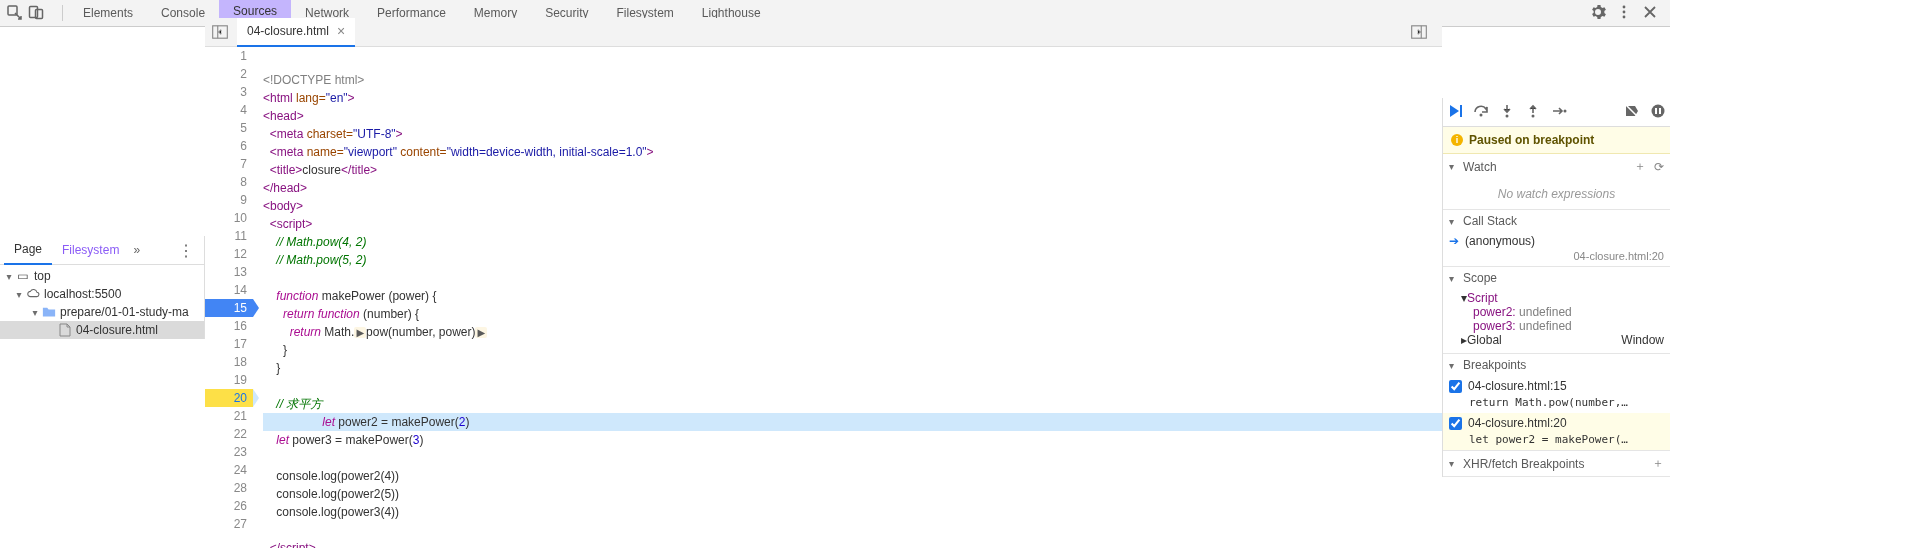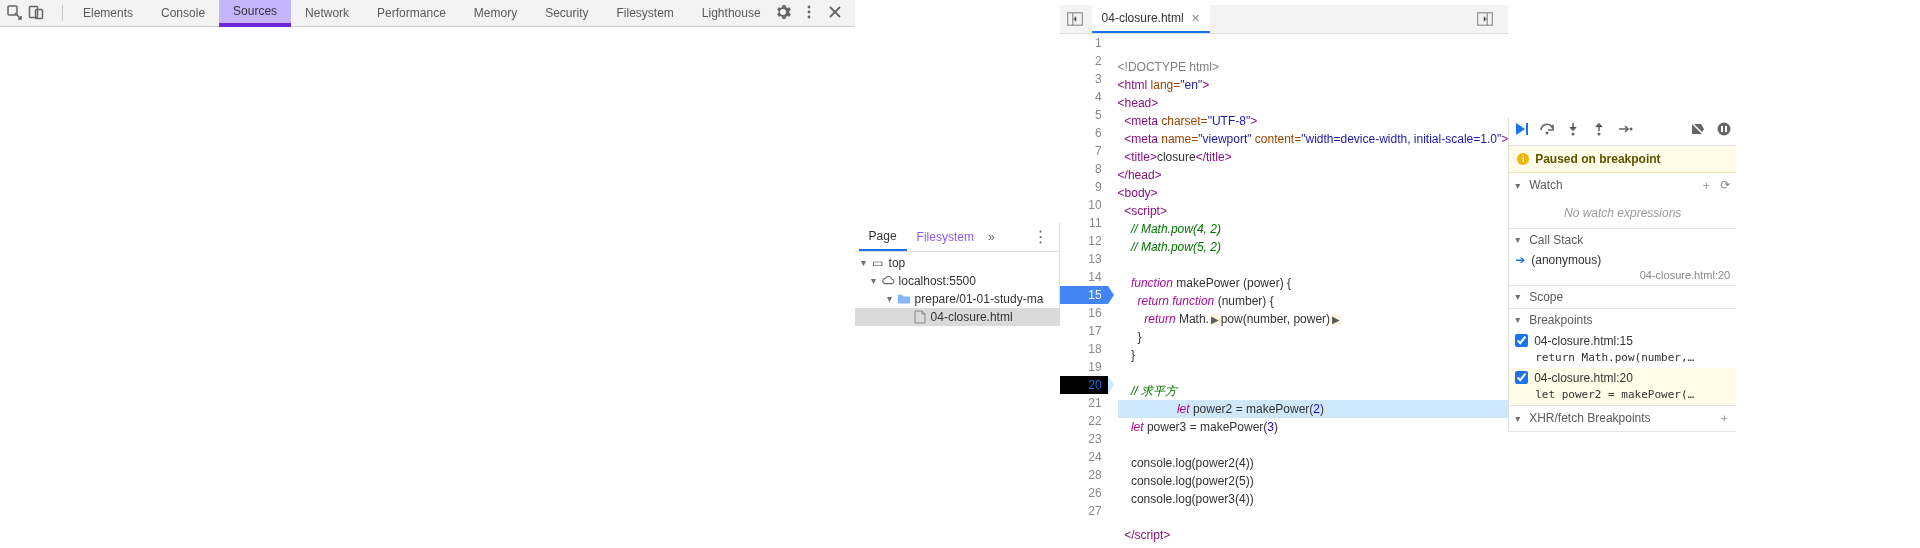--- a/index.html
+++ b/index.html
@@ -1,17 +1,17 @@
 <!DOCTYPE html>
 <html><head>
 <meta charset="utf-8">
 <style>
 * { margin: 0; padding: 0; box-sizing: border-box; font-family: -apple-system, BlinkMacSystemFont, "Segoe UI", Helvetica, Arial, sans-serif; font-size: 12px; }
 body { background: #fff; color: #333; overflow: hidden; }
-.devtools { display: flex; flex-direction: row; width: 1670px; height: 548px; }
+.devtools { display: flex; flex-direction: column; width: 1670px; height: 548px; }
 
 
 .main-tabs { display: flex; align-items: center; height: 27px; border-bottom: 1px solid #ccc; background: #f3f3f3; padding: 0 6px; }
 .main-tabs .lead-icons { display: flex; gap: 6px; align-items: center; padding-right: 12px; }
 .main-tabs .lead-icons svg { width: 16px; height: 16px; fill: none; stroke: #666; stroke-width: 1.5; }
 .main-tabs .sep { width: 1px; height: 16px; background: #ccc; margin: 0 6px; }
 .main-tabs .tab { padding: 0 14px; height: 27px; display: flex; align-items: center; color: #5a5a5a; cursor: pointer; }
 .main-tabs .tab.active { color: #333; border-bottom: 4px solid #6d28d9; background: #c4b5fd; }
 .main-tabs .spacer { flex: 1; }
 .main-tabs .trail-icons { display: flex; gap: 10px; align-items: center; padding-right: 6px; }
@@ -41,21 +41,21 @@
 .editor-wrap { flex: 1; display: flex; flex-direction: column; min-width: 0; }
 .editor-tabs { display: flex; align-items: center; height: 29px; border-bottom: 1px solid #ddd; background: #f3f3f3; padding: 0 6px; }
 .editor-tabs .navicon { width: 18px; height: 18px; display: inline-flex; align-items: center; justify-content: center; color: #666; margin-right: 8px; }
 .editor-tabs .etab { display: flex; align-items: center; gap: 8px; padding: 0 10px; height: 29px; background: #fff; border-bottom: 2px solid #1a73e8; }
 .editor-tabs .etab .close { color: #888; font-size: 14px; }
 .editor-tabs .spacer { flex: 1; }
 
 .code-area { flex: 1; display: flex; font-family: Menlo, Consolas, monospace; font-size: 13px; line-height: 18px; overflow: auto; background: #fff; }
 .gutter { width: 48px; text-align: right; color: #888; background: #fff; user-select: none; position: relative; }
 .gutter .ln { height: 18px; padding-right: 6px; position: relative; }
-.gutter .ln.exec { background: #000000; color: #1a73e8; }
+.gutter .ln.exec { background: #fde047; color: #1a73e8; }
 .gutter .ln.exec::after { content: ""; position: absolute; right: -6px; top: 0; border-top: 9px solid transparent; border-bottom: 9px solid transparent; border-left: 6px solid #cfe8fc; }
 .gutter .ln.bp { background: #4285f4; color: #fff; }
 .gutter .ln.bp::after { content: ""; position: absolute; right: -6px; top: 0; border-top: 9px solid transparent; border-bottom: 9px solid transparent; border-left: 6px solid #4285f4; }
 .code { flex: 1; white-space: pre; padding-left: 10px; margin-top: 24px; }
 .code .row { height: 18px; }
 .code .row.exec-row { background: #cfe8fc; padding-left: 46px; }
 .code .tok-doc { color: #808080; }
 .code .tok-tag { color: #881280; }
 .code .tok-attr { color: #994500; }
 .code .tok-str { color: #1a1aa6; }
@@ -291,20 +291,31 @@
             <span class="fname">(anonymous)</span>
           </div>
     <div class="stack-loc">04-closure.html:20</div>
   </div>
 
   <div class="section">
     <div class="section-header">
             <span class="twisty">▾</span>
             <span>Scope</span>
           </div>
+    <div class="section-body">
+      <div class="scope-block"><span class="twisty">▾</span><span class="sname">Script</span></div>
+      <div class="scope-var"><span class="vname">power2:</span><span class="vval"> undefined</span></div>
+      <div class="scope-var"><span class="vname">power3:</span><span class="vval"> undefined</span></div>
+      <div class="scope-global">
+              <span class="twisty">▸</span>
+              <span class="sname">Global</span>
+              <span class="spacer"></span>
+              <span class="gval">Window</span>
+            </div>
+    </div>
   </div>
 
   <div class="section">
     <div class="section-header">
             <span class="twisty">▾</span>
             <span>Breakpoints</span>
           </div>
     <div id="bp-list">
             <div class="bp-item">
               <input type="checkbox" checked="" style="">

